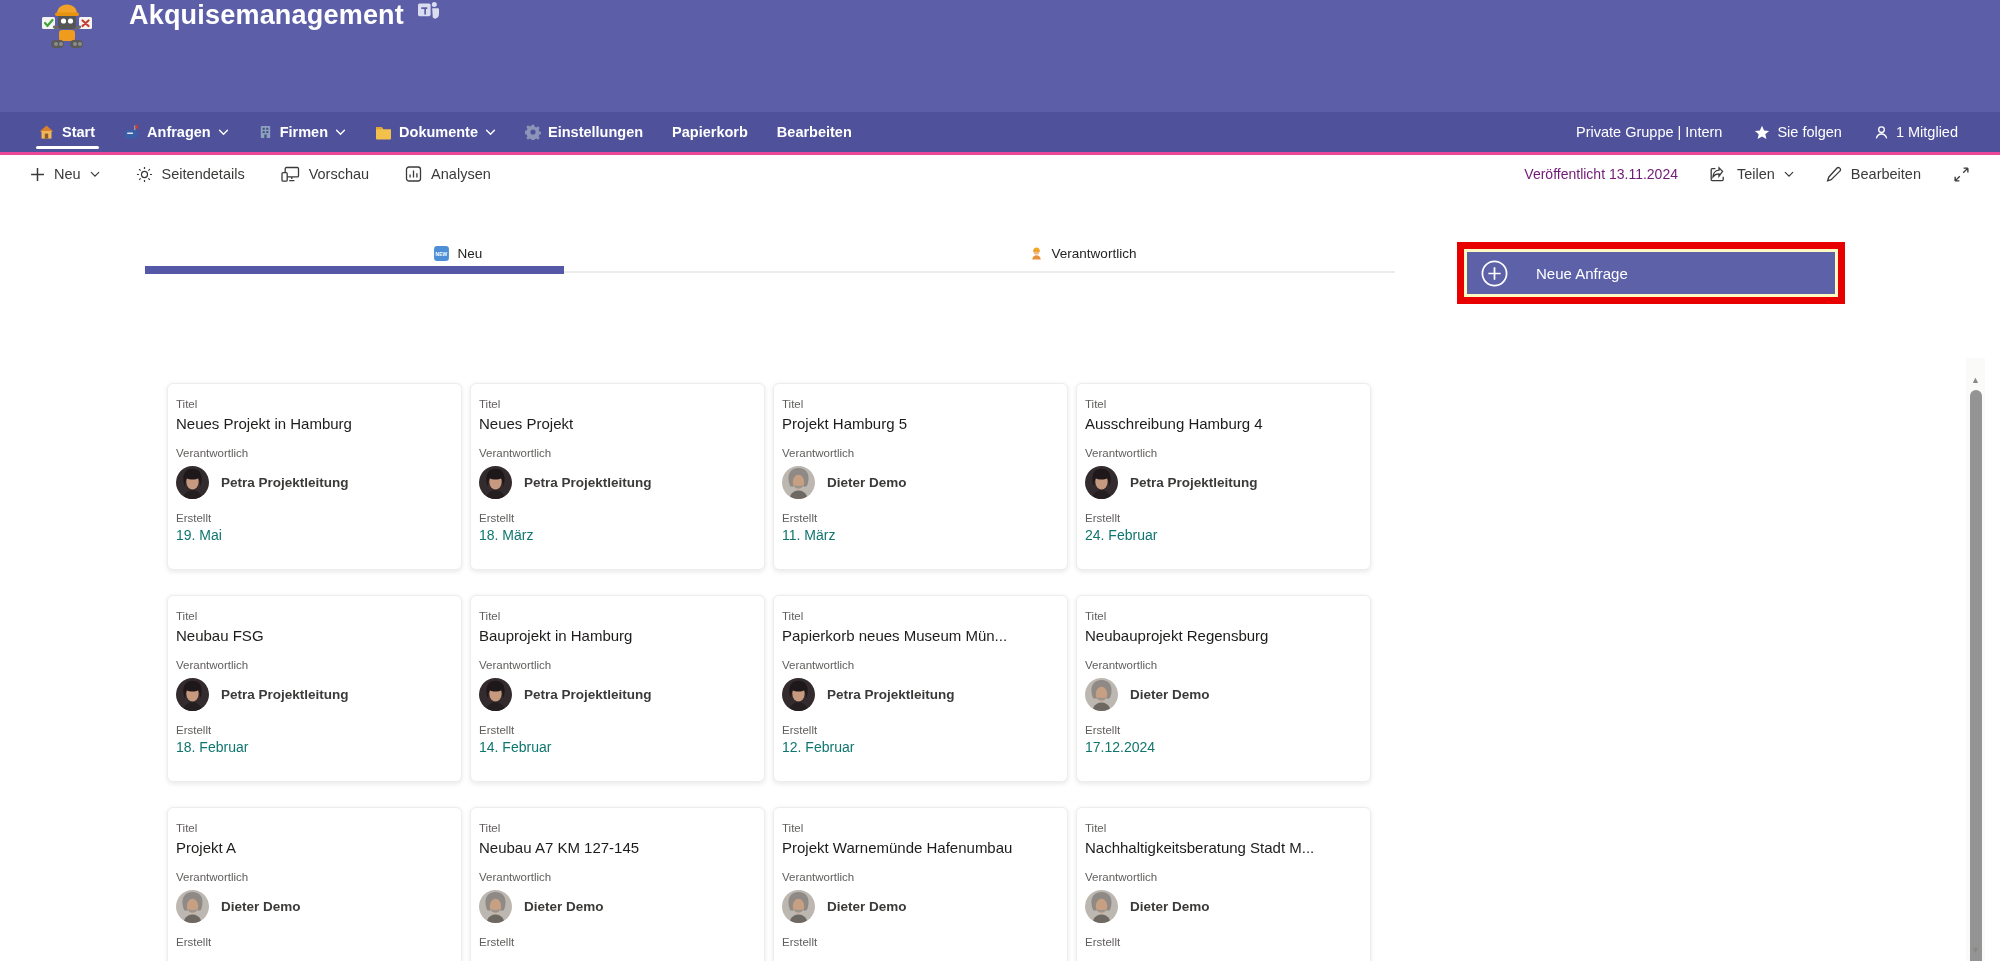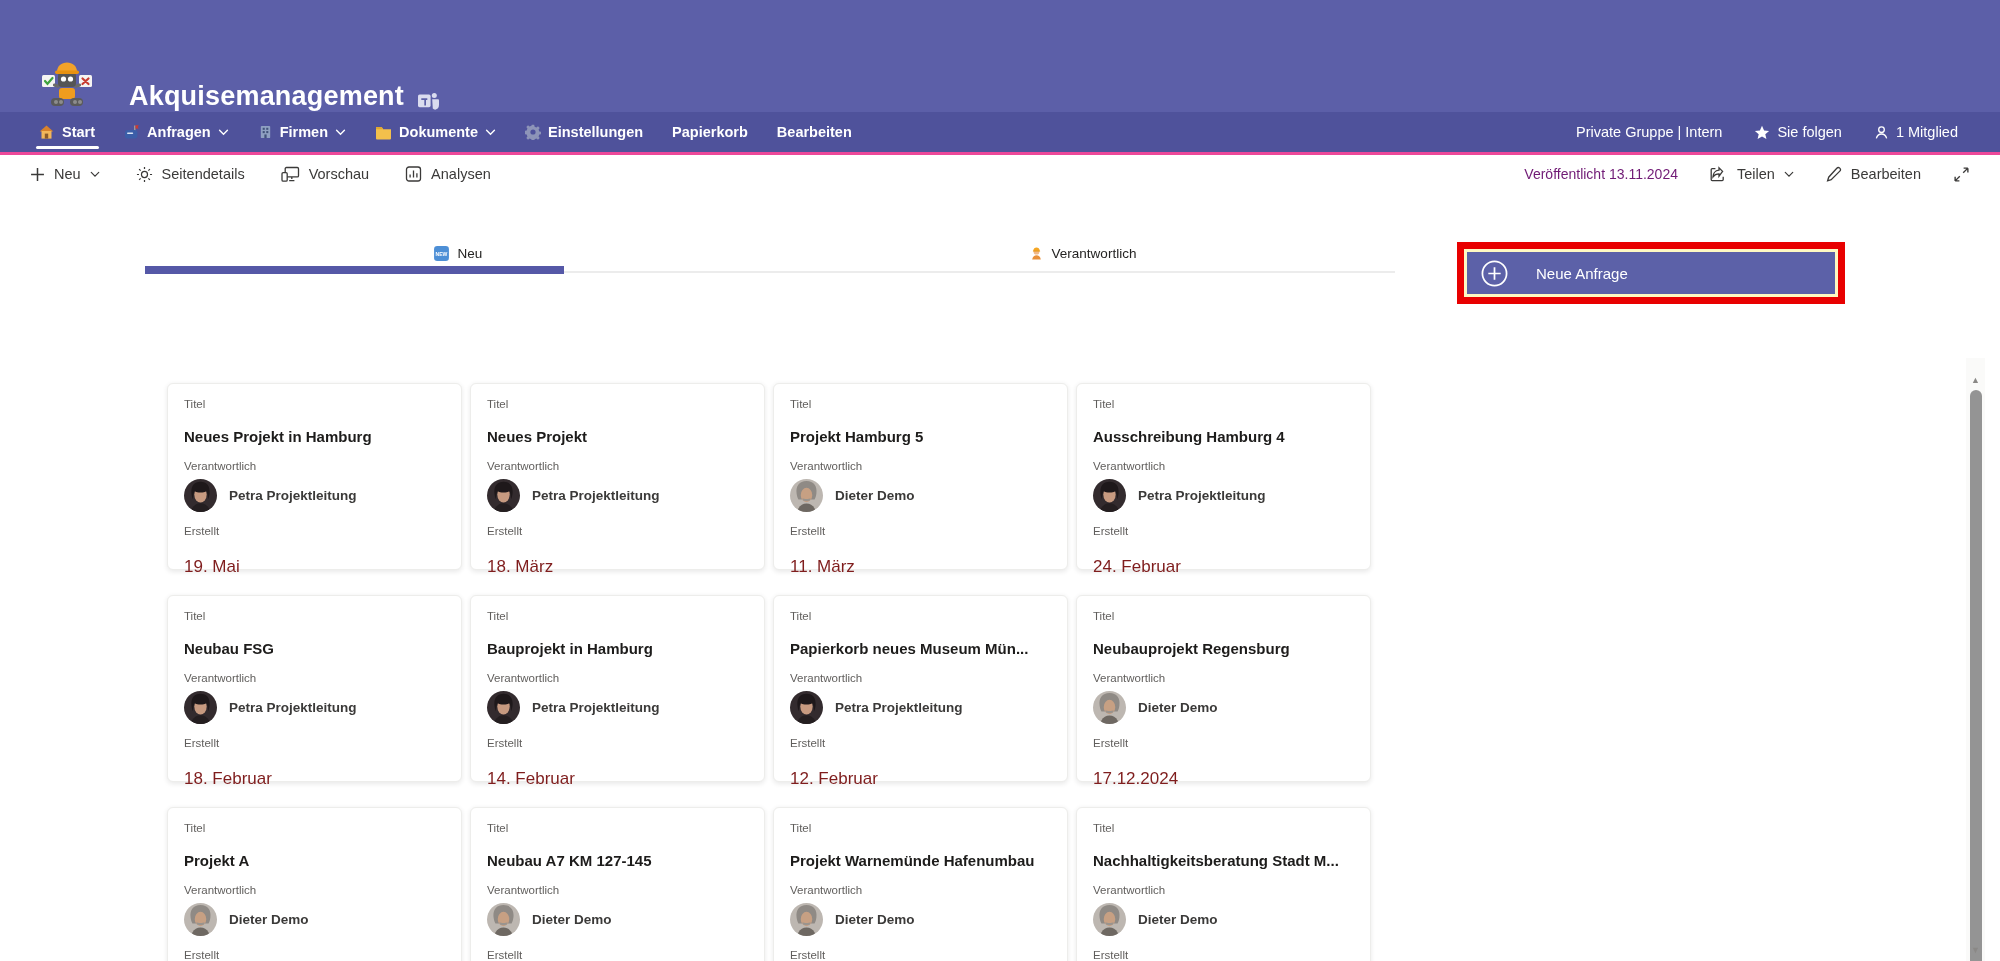--- a/index.html
+++ b/index.html
@@ -1,20 +1,20 @@
 <!DOCTYPE html>
 <html><head>
 <meta charset="utf-8">
 <style>
   * { margin:0; padding:0; box-sizing:border-box; }
   html,body { width:2000px; height:961px; overflow:hidden; background:#fff;
               font-family:"Liberation Sans", sans-serif; }
 
   
-  .header { height:112px; background:#5c5fa8; display:flex; align-items:flex-end; padding-left:38px; }
+  .header { height:112px; background:#5c5fa8; display:flex; align-items:flex-start; padding-left:38px; }
   .logo { width:58px; height:54px; flex:0 0 auto; }
   .site-title { margin-left:33px; font-size:27px; font-weight:bold; color:#fff; letter-spacing:.2px; }
   .teams-icon { margin-left:13px; display:flex; align-items:center; }
 
   
   .nav { height:43px; background:#4f529b; border-bottom:3px solid #ec4899; display:flex;
          align-items:center; padding:0 42px 0 38px; color:#fff; }
   .nav-item { display:flex; align-items:center; gap:7px; margin-right:29px; font-size:14.5px;
               font-weight:bold; position:relative; cursor:pointer; white-space:nowrap; }
   .nav-item svg { display:block; }
@@ -48,31 +48,31 @@
                border:7px solid #e80000; background:#fef9c3; padding:3px; }
   .newreq-btn { width:100%; height:100%; background:#5c61a8; display:flex; align-items:center;
                 padding-left:13px; gap:27px; cursor:pointer; border:none; }
   .newreq-btn .lbl-btn { color:#fff; font-size:15px; }
 
   
   .cards { position:absolute; left:167px; top:190px; display:grid;
            grid-template-columns:repeat(4,295px); grid-auto-rows:187px;
            column-gap:8px; row-gap:25px; }
   .card { background:#fff; border:1px solid #ededeb; border-radius:6px;
-          box-shadow:0 1.5px 5px rgba(0,0,0,.09); padding:14px 16px; cursor:pointer; }
+          box-shadow:0 1.5px 5px rgba(0,0,0,.09); padding:14px 8px; cursor:pointer; }
   .lbl { font-size:11.5px; color:#605e5c; }
-  .ctitle { font-size:15px; font-weight:bold; color:#1d1c1b; margin-top:18px;
+  .ctitle { font-size:15px; font-weight:normal; color:#1d1c1b; margin-top:5px;
             white-space:nowrap; overflow:hidden; }
   .lbl2 { margin-top:15px; }
   .person { display:flex; align-items:center; gap:12px; margin-top:7px; }
   .avatar { width:33px; height:33px; border-radius:50%; overflow:hidden; flex:0 0 auto; }
   .avatar svg { display:block; width:100%; height:100%; }
   .pname { font-size:13.5px; color:#3b3a39;font-weight:bold; }
   .lbl3 { margin-top:13px; }
-  .cdate { font-size:17px; color:#7f1d1d; margin-top:20px; }
+  .cdate { font-size:14px; color:#0f766e; margin-top:3px; }
 
   
   .sb { position:absolute; right:15px; top:165px; bottom:0; width:19px; background:#fafaf9; }
   .sb-arrow { position:absolute; left:0; width:100%; text-align:center; color:#8a8886;
               font-size:9px; line-height:16px; cursor:pointer; }
   .sb-up { top:14px; }
   .sb-down { bottom:3px; }
   .sb-thumb { position:absolute; left:3.5px; width:12px; top:32px; height:648px;
               background:#949494; border-radius:6px; cursor:pointer; }
 </style>

